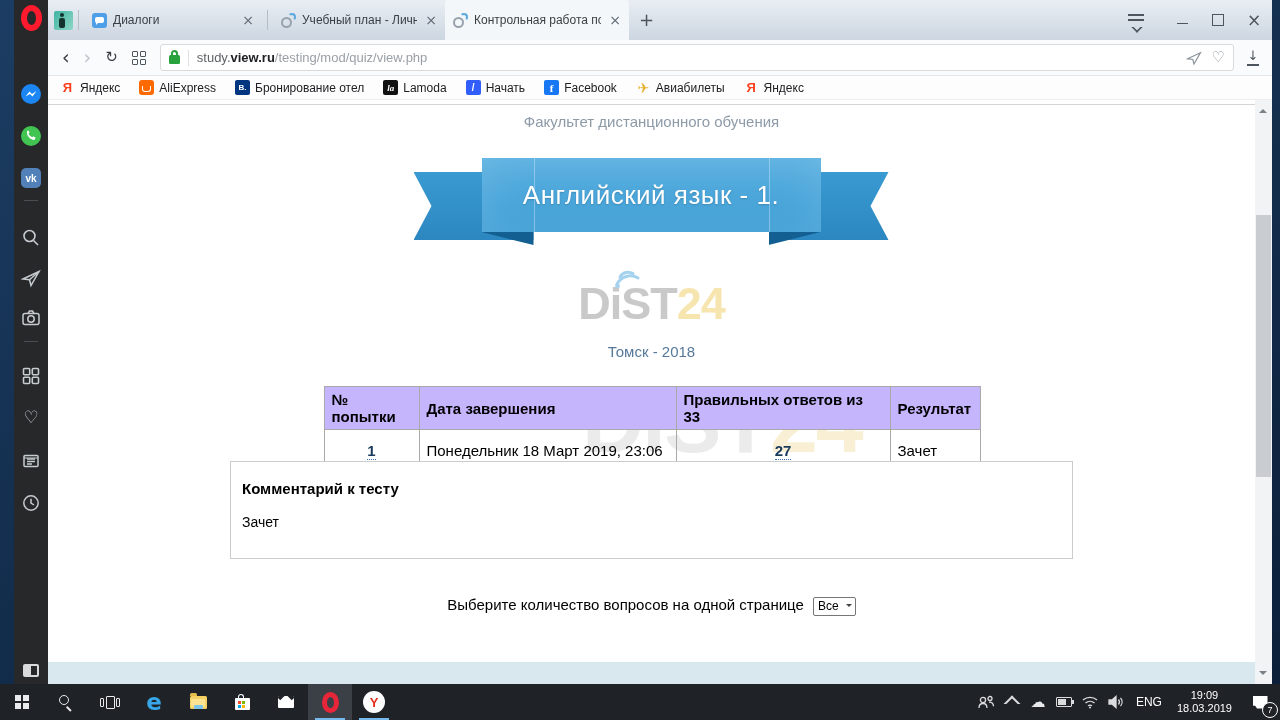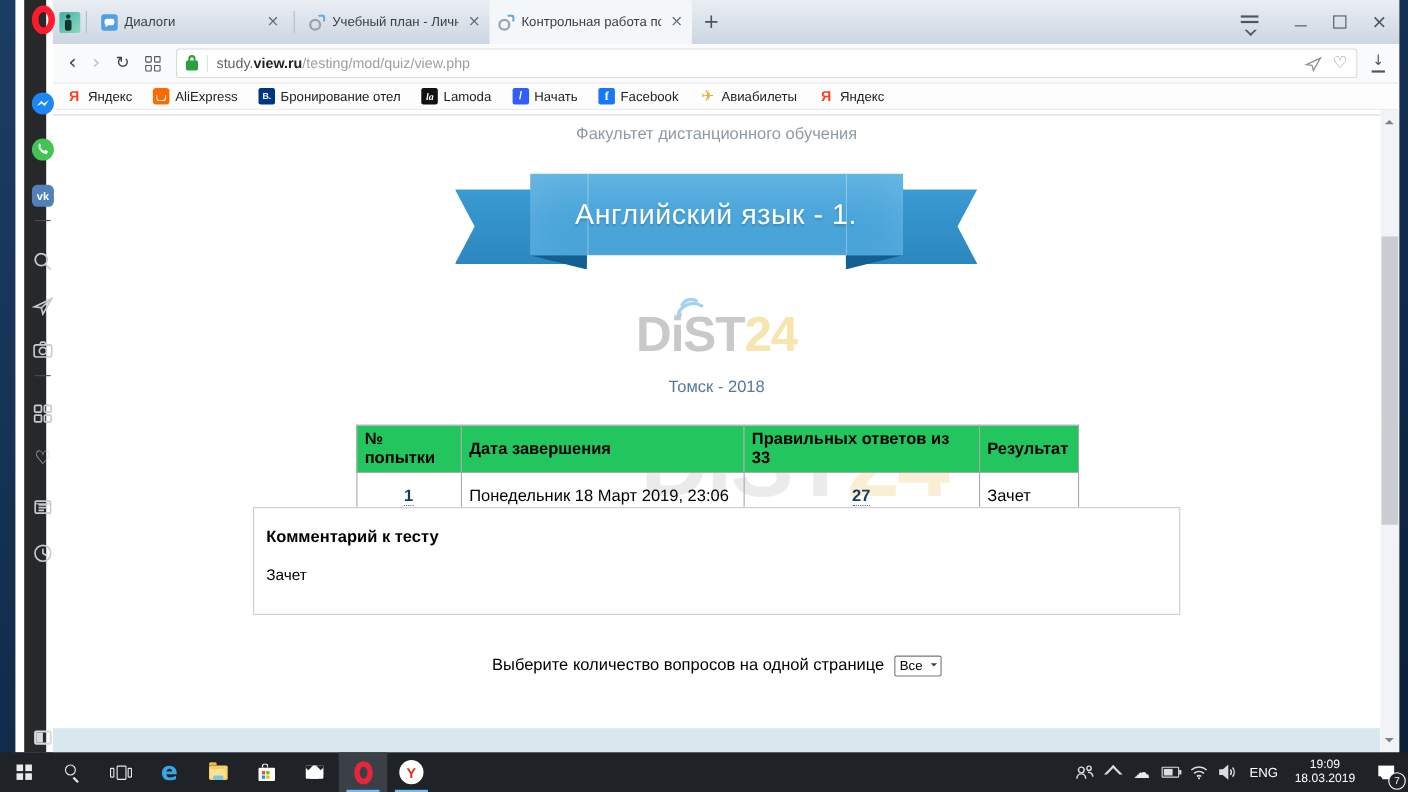--- a/index.html
+++ b/index.html
@@ -2,21 +2,21 @@
 <html><head>
 <meta charset="utf-8">
 <style>
   html,body{margin:0;padding:0;width:1280px;height:720px;overflow:hidden;
     font-family:"Liberation Sans",sans-serif;-webkit-font-smoothing:antialiased;}
   .glyph{font-family:"DejaVu Sans",sans-serif;}
   .desktop{position:absolute;inset:0;background:linear-gradient(160deg,#1c3d63 0%,#122c4b 55%,#0c1f38 100%);}
   .window{position:absolute;left:14px;top:0;width:1258px;height:684px;background:#fff;}
 
   
-  .sidebar{position:absolute;left:8px;top:0;width:20px;height:684px;background:#262829;z-index:6;}
+  .sidebar{position:absolute;left:0;top:0;width:34px;height:684px;background:#262829;z-index:6;}
   .opera-logo{position:absolute;left:7px;top:5px;width:21px;height:26px;border:6px solid #ff1b2d;
     border-radius:50%;box-sizing:border-box;background:transparent;}
   .sb-ic{position:absolute;left:0;width:34px;display:flex;justify-content:center;align-items:center;}
   .sb-div{position:absolute;left:10px;width:14px;height:1px;background:#4b4e50;}
   .heart-g{color:#c6cbd0;font-size:17px;line-height:17px;}
   .sb-toggle{width:16px;height:13px;border:2px solid #d8dadc;border-radius:2px;position:relative;box-sizing:border-box;}
   .sb-toggle i{position:absolute;left:0;top:0;bottom:0;width:6px;background:#d8dadc;}
 
   
   .tabbar{position:absolute;left:34px;top:0;right:0;height:40px;
@@ -116,21 +116,21 @@
   .logo-arcs{position:absolute;top:-18px;left:50%;margin-left:-42px;}
   .city{position:absolute;top:243px;left:0;right:0;text-align:center;color:#56799a;font-size:15px;}
 
   .watermark{position:absolute;top:286px;left:534px;opacity:.55;z-index:1;pointer-events:none;}
   .wm-text{font-size:86px;font-weight:bold;letter-spacing:-2px;line-height:72px;}
   .wm-text .main{color:#dcdcdc;} .wm-text .accent{color:#f4e3b2;}
   .wm-arcs{position:absolute;top:-4px;left:36px;}
 
   .attempts{position:absolute;top:286px;left:50%;margin-left:-328px;border-collapse:collapse;z-index:2;}
   .attempts td,.attempts th{border:1px solid #a9a9a9;font-size:15px;color:#000;padding:4px 7px;box-sizing:border-box;}
-  .attempts th{background:#22c55e;text-align:left;font-weight:bold;height:28px;}
+  .attempts th{background:#c4b5fd;text-align:left;font-weight:bold;height:28px;}
   .attempts td{height:42px;background:transparent;vertical-align:middle;}
   .c1{width:95px;} .c2{width:257px;} .c3{width:214px;} .c4{width:90px;}
   .td-center{text-align:center;}
   .tbl-link{color:#1a3a5c;font-weight:bold;border-bottom:1px dotted #3a6ea5;text-decoration:none;cursor:pointer;}
 
   .commentbox{position:absolute;top:361px;left:182px;width:843px;height:98px;border:1px solid #ccc;
     box-sizing:border-box;background:#fff;z-index:2;}
   .cb-title{position:absolute;left:11px;top:18px;font-size:15px;font-weight:bold;color:#000;}
   .cb-body{position:absolute;left:11px;top:52px;font-size:14px;color:#000;}
 

